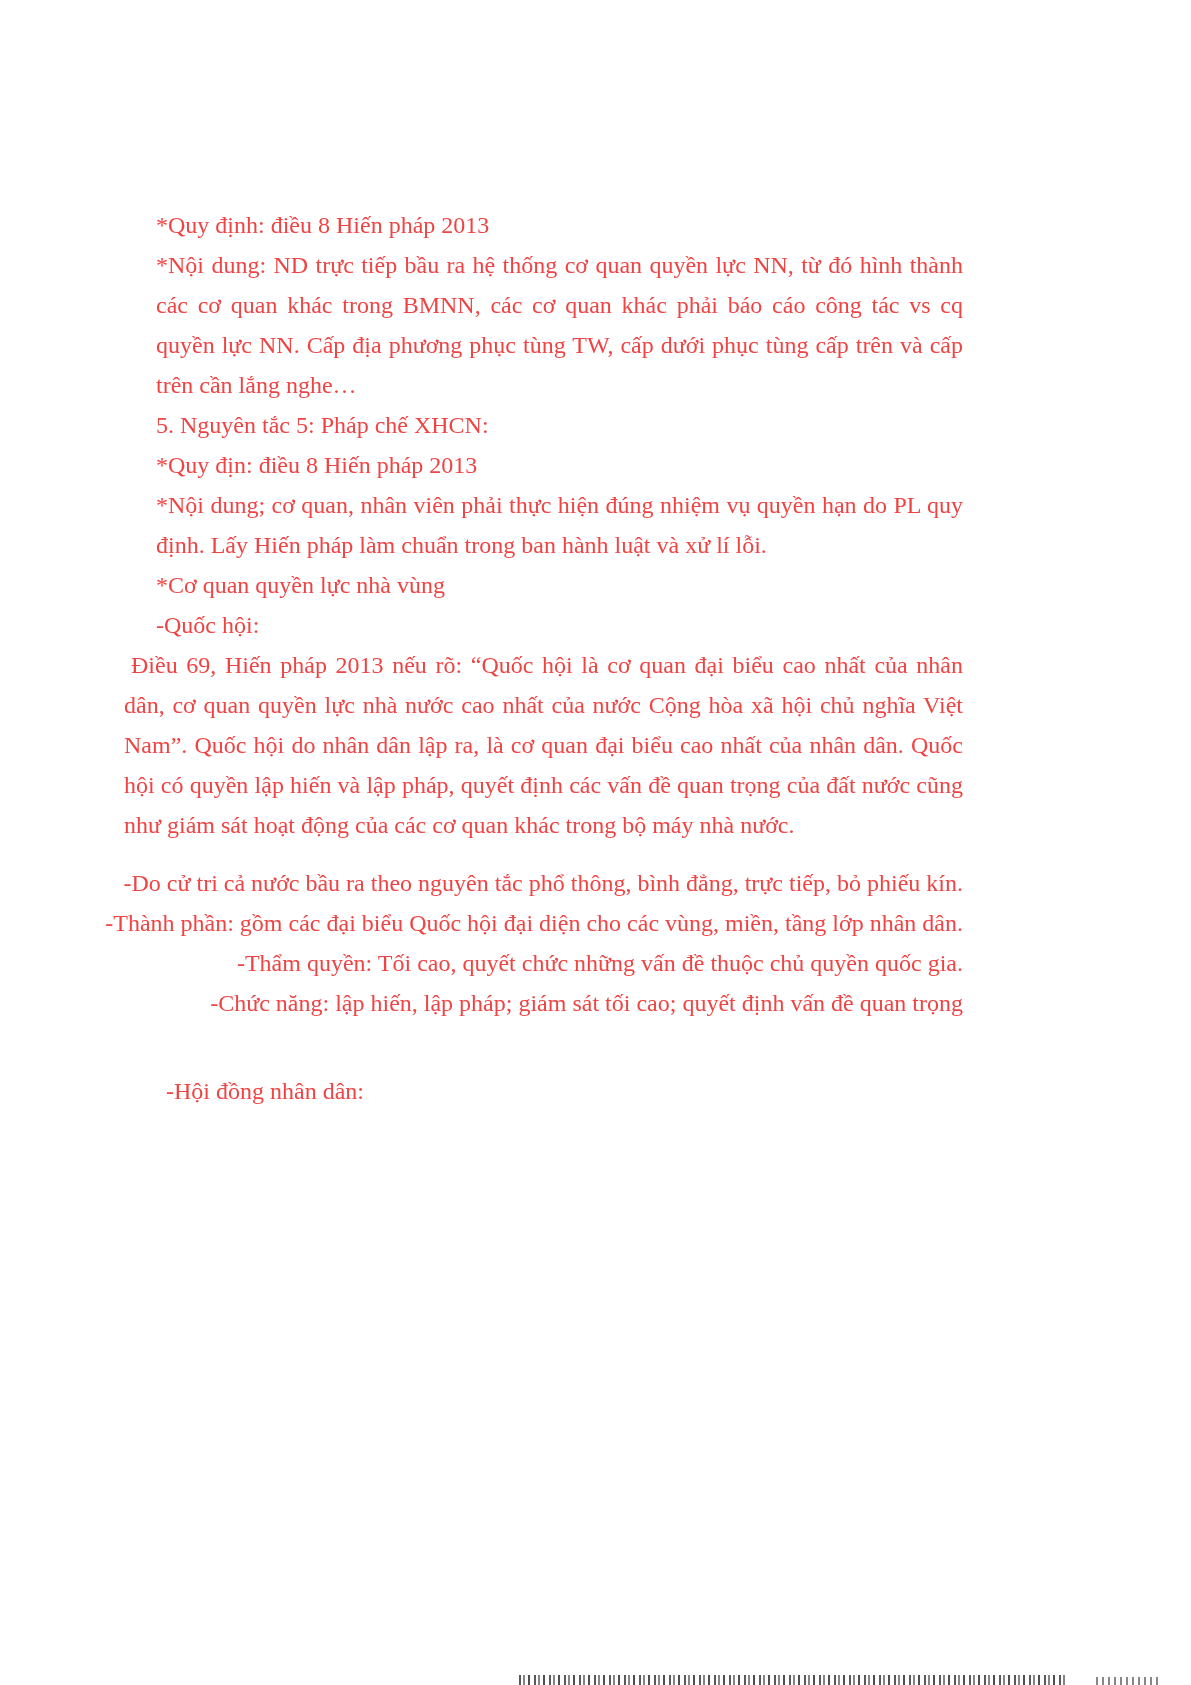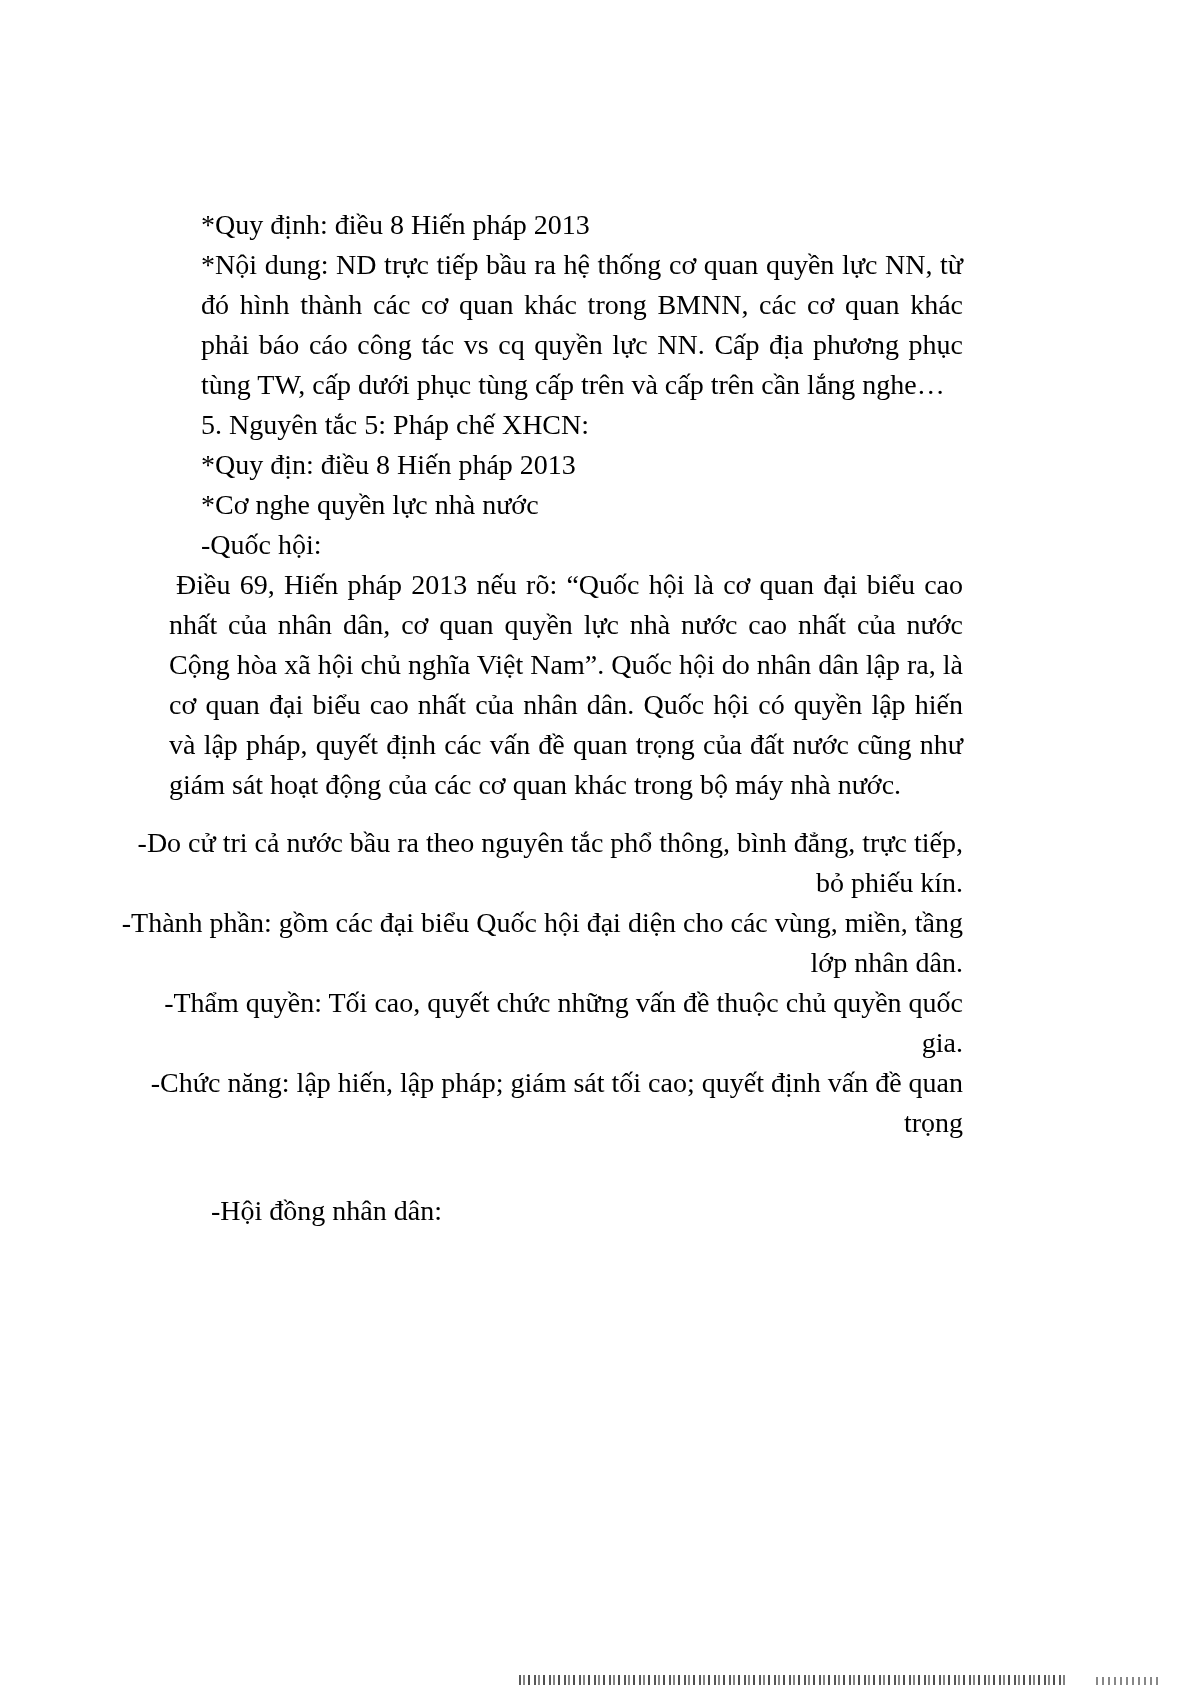--- a/index.html
+++ b/index.html
@@ -5,26 +5,26 @@
   html, body {
     margin: 0;
     padding: 0;
     background: #ffffff;
   }
   .page {
     position: relative;
     width: 1191px;
     height: 1685px;
     background: #ffffff;
-    color: #000000;
+    color: #ef4444;
     font-family: "Liberation Serif", "DejaVu Serif", serif;
-    font-size: 28px;
+    font-size: 24px;
     line-height: 40px;
     box-sizing: border-box;
-    padding: 205px 228px 0 101px;
+    padding: 205px 228px 0 56px;
     overflow: hidden;
   }
   .para { margin: 0; }
   .indented { margin-left: 100px; }
   .just { text-align: justify; }
   .list-item { margin-left: 69px; margin-top: 82px; }
   .list-label { display: inline-block; min-width: 34px; }
   .qh-body { margin-left: 68px; text-indent: 7px; }
   .outdent { margin-left: 0; text-indent: 17px; text-align: right; }
   .outdent-first { margin-top: 18px; }
@@ -63,22 +63,23 @@
 </style>
 </head>
 <body>
 
 <div class="page">
 
   <div class="para indented">*Quy định: điều 8 Hiến pháp 2013</div>
   <div class="para indented just">*Nội dung: ND trực tiếp bầu ra hệ thống cơ quan quyền lực NN, từ đó hình thành các cơ quan khác trong BMNN, các cơ quan khác phải báo cáo công tác vs cq quyền lực NN. Cấp địa phương phục tùng TW, cấp dưới phục tùng cấp trên và cấp trên cần lắng nghe…</div>
   <div class="para indented">5. Nguyên tắc 5: Pháp chế XHCN:</div>
   <div class="para indented">*Quy địn: điều 8 Hiến pháp 2013</div>
+  <div class="para indented just">*Nội dung; cơ quan, nhân viên phải thực hiện đúng nhiệm vụ quyền hạn do PL quy định. Lấy Hiến pháp làm chuẩn trong ban hành luật và xử lí lỗi.</div>
 
-  <div class="para indented">*Cơ nghe quyền lực nhà nước</div>
+  <div class="para indented">*Cơ quan quyền lực nhà vùng</div>
   <div class="para indented">
     <span>-</span><span class="underlined">Quốc hội:</span>
   </div>
   <div class="para qh-body just">Điều 69, Hiến pháp 2013 nếu rõ: “Quốc hội là cơ quan đại biểu cao nhất của nhân dân, cơ quan quyền lực nhà nước cao nhất của nước Cộng hòa xã hội chủ nghĩa Việt Nam”. Quốc hội do nhân dân lập ra, là cơ quan đại biểu cao nhất của nhân dân. Quốc hội có quyền lập hiến và lập pháp, quyết định các vấn đề quan trọng của đất nước cũng như giám sát hoạt động của các cơ quan khác trong bộ máy nhà nước.</div>
 
   <div class="para outdent outdent-first">-Do cử tri cả nước bầu ra theo nguyên tắc phổ thông, bình đẳng, trực tiếp, bỏ phiếu kín.</div>
   <div class="para outdent just">-Thành phần: gồm các đại biểu Quốc hội đại diện cho các vùng, miền, tầng lớp nhân dân.</div>
   <div class="para outdent">-Thẩm quyền: Tối cao, quyết chức những vấn đề thuộc chủ quyền quốc gia.</div>
   <div class="para outdent">-Chức năng: lập hiến, lập pháp; giám sát tối cao; quyết định vấn đề quan trọng</div>
 

